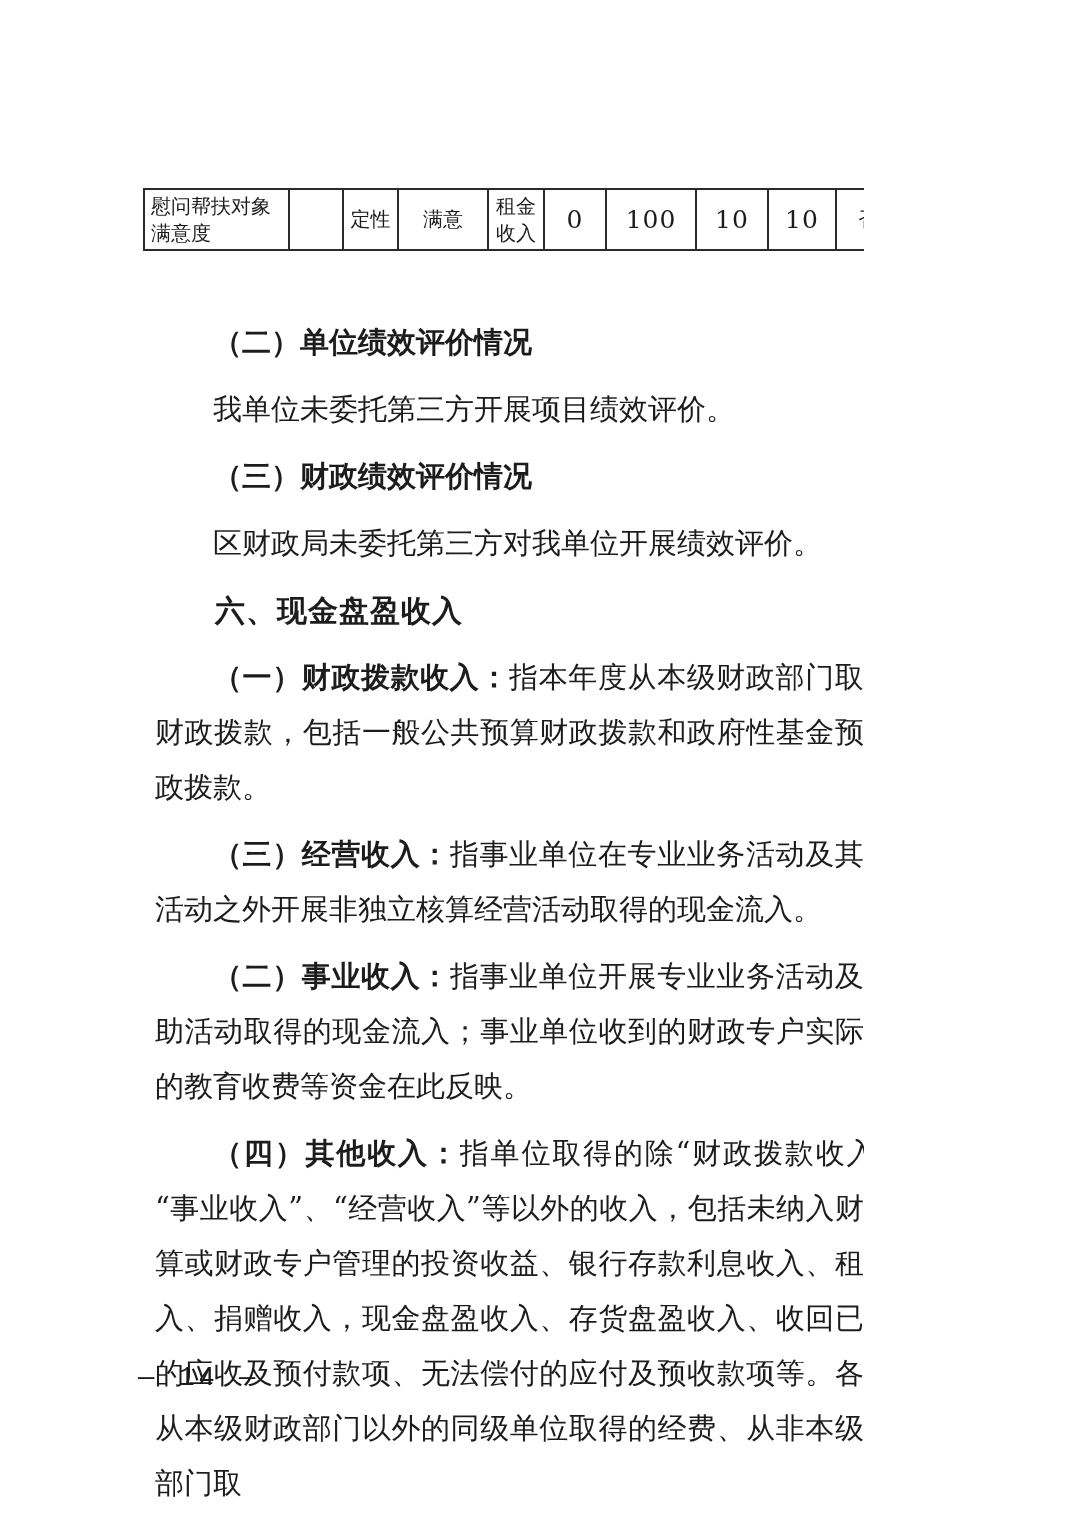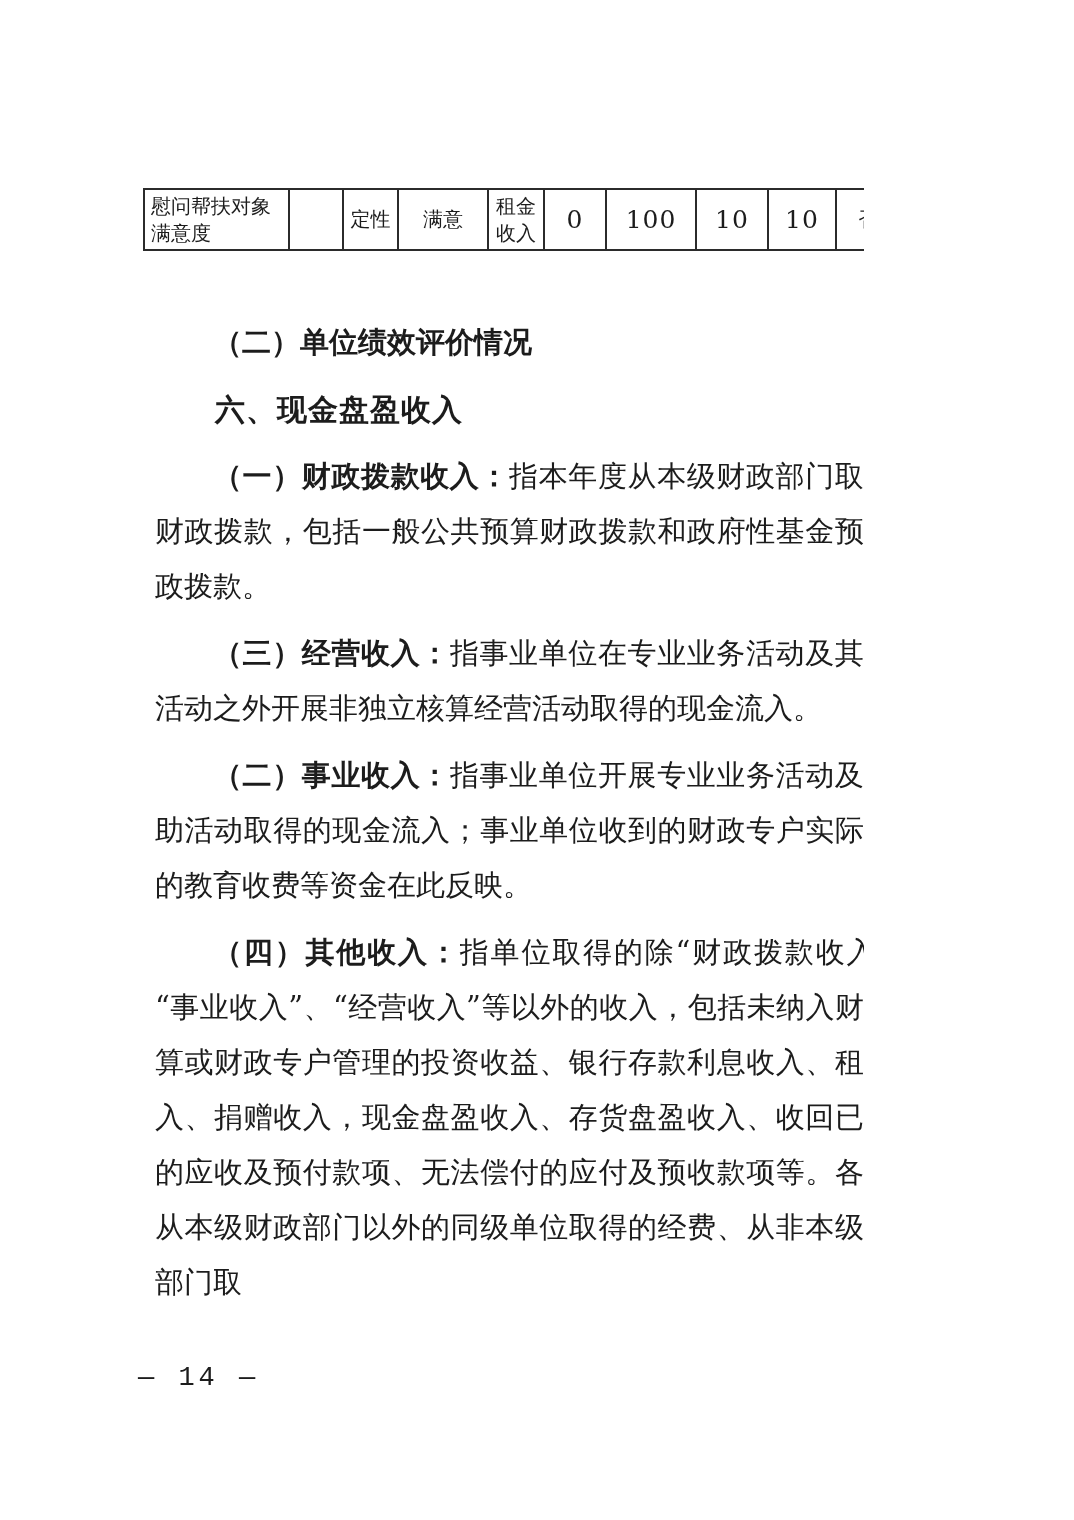--- a/index.html
+++ b/index.html
@@ -122,20 +122,23 @@
         <td class="cell-num">10</td>
         <td class="cell-num">10</td>
         <td>否</td>
         <td></td>
       </tr>
     </tbody>
   </table>
 
   <div class="content">
     <h3 class="h-kai">（二）单位绩效评价情况</h3>
+    <p>我单位未委托第三方开展项目绩效评价。</p>
+    <h3 class="h-kai">（三）财政绩效评价情况</h3>
+    <p>区财政局未委托第三方对我单位开展绩效评价。</p>
     <h2 class="h-hei">六、现金盘盈收入</h2>
 
     <p><span class="term-lead">（一）财政拨款收入：</span><span>指本年度从本级财政部门取得的财政拨款，包括一般公共预算财政拨款和政府性基金预算财政拨款。</span></p>
 
     <p><span class="term-lead">（三）经营收入：</span><span>指事业单位在专业业务活动及其辅助活动之外开展非独立核算经营活动取得的现金流入。</span></p>
 
     <p><span class="term-lead">（二）事业收入：</span><span>指事业单位开展专业业务活动及其辅助活动取得的现金流入；事业单位收到的财政专户实际核拨的教育收费等资金在此反映。</span></p>
 
     <p><span class="term-lead">（四）其他收入：</span><span>指单位取得的除“财政拨款收入”、“事业收入”、“经营收入”等以外的收入，包括未纳入财政预算或财政专户管理的投资收益、银行存款利息收入、租金收入、捐赠收入，现金盘盈收入、存货盘盈收入、收回已核销的应收及预付款项、无法偿付的应付及预收款项等。各单位从本级财政部门以外的同级单位取得的经费、从非本级财政部门取</span></p>
   </div>

